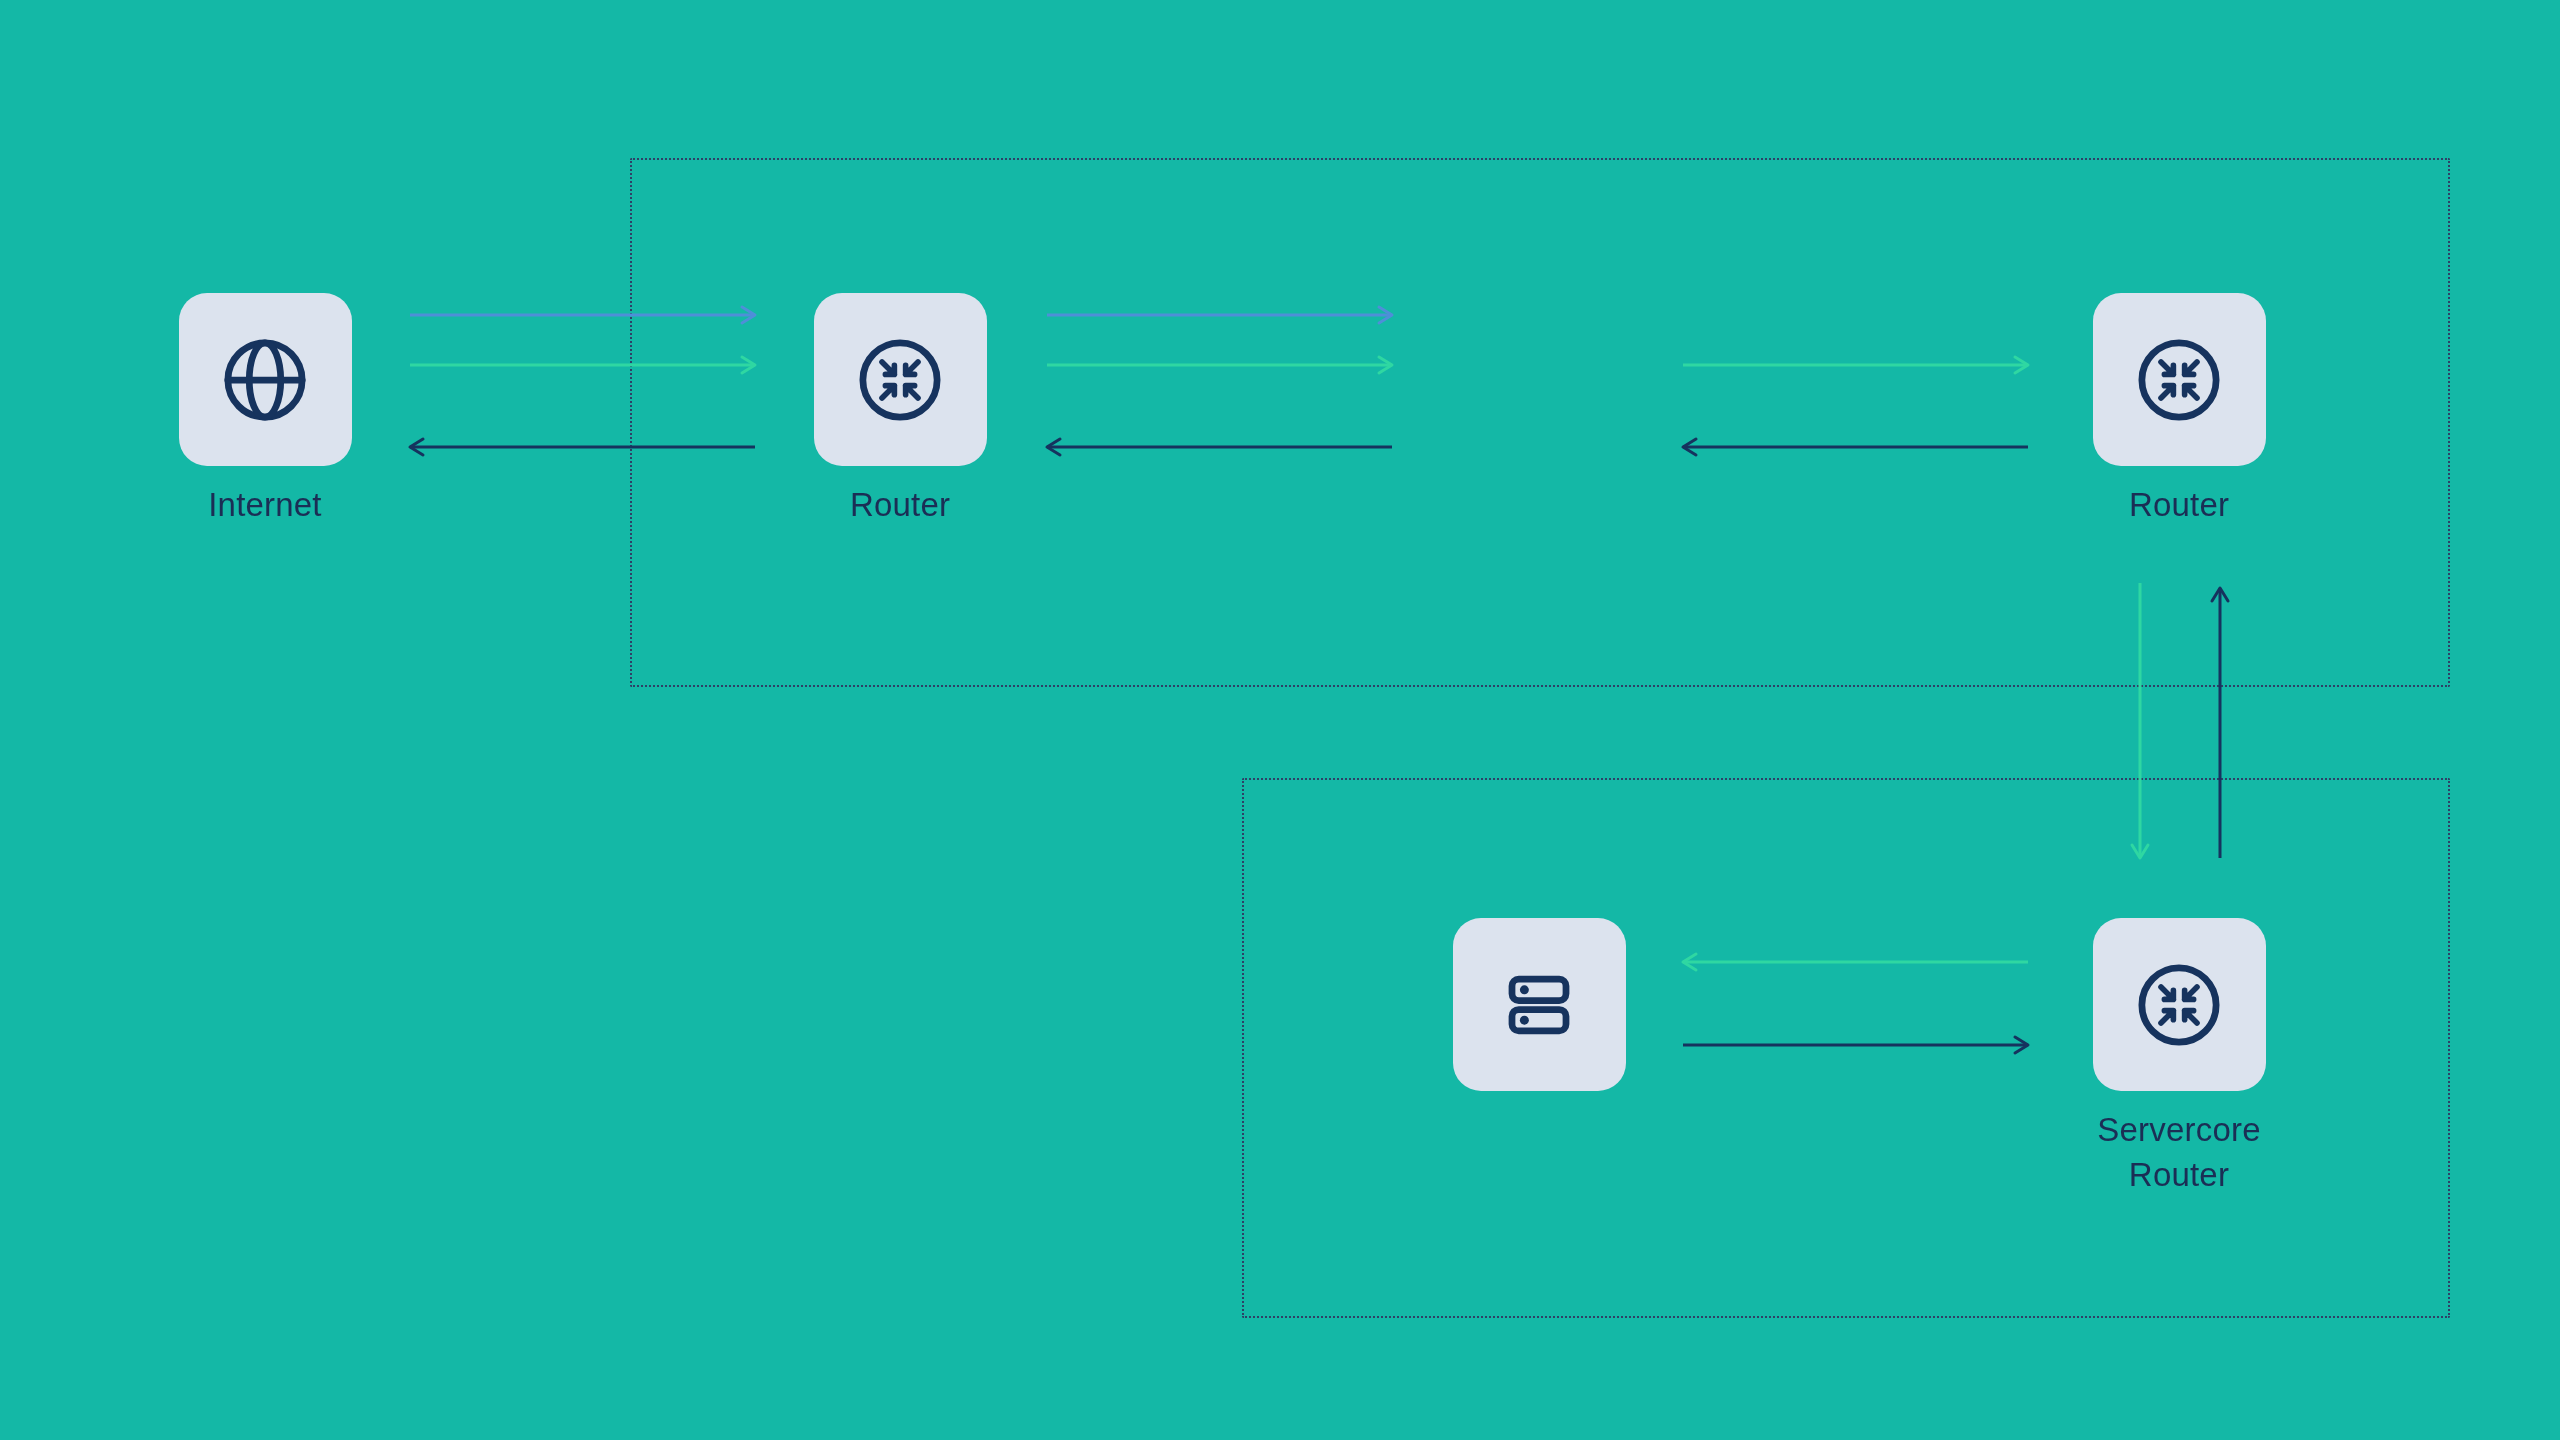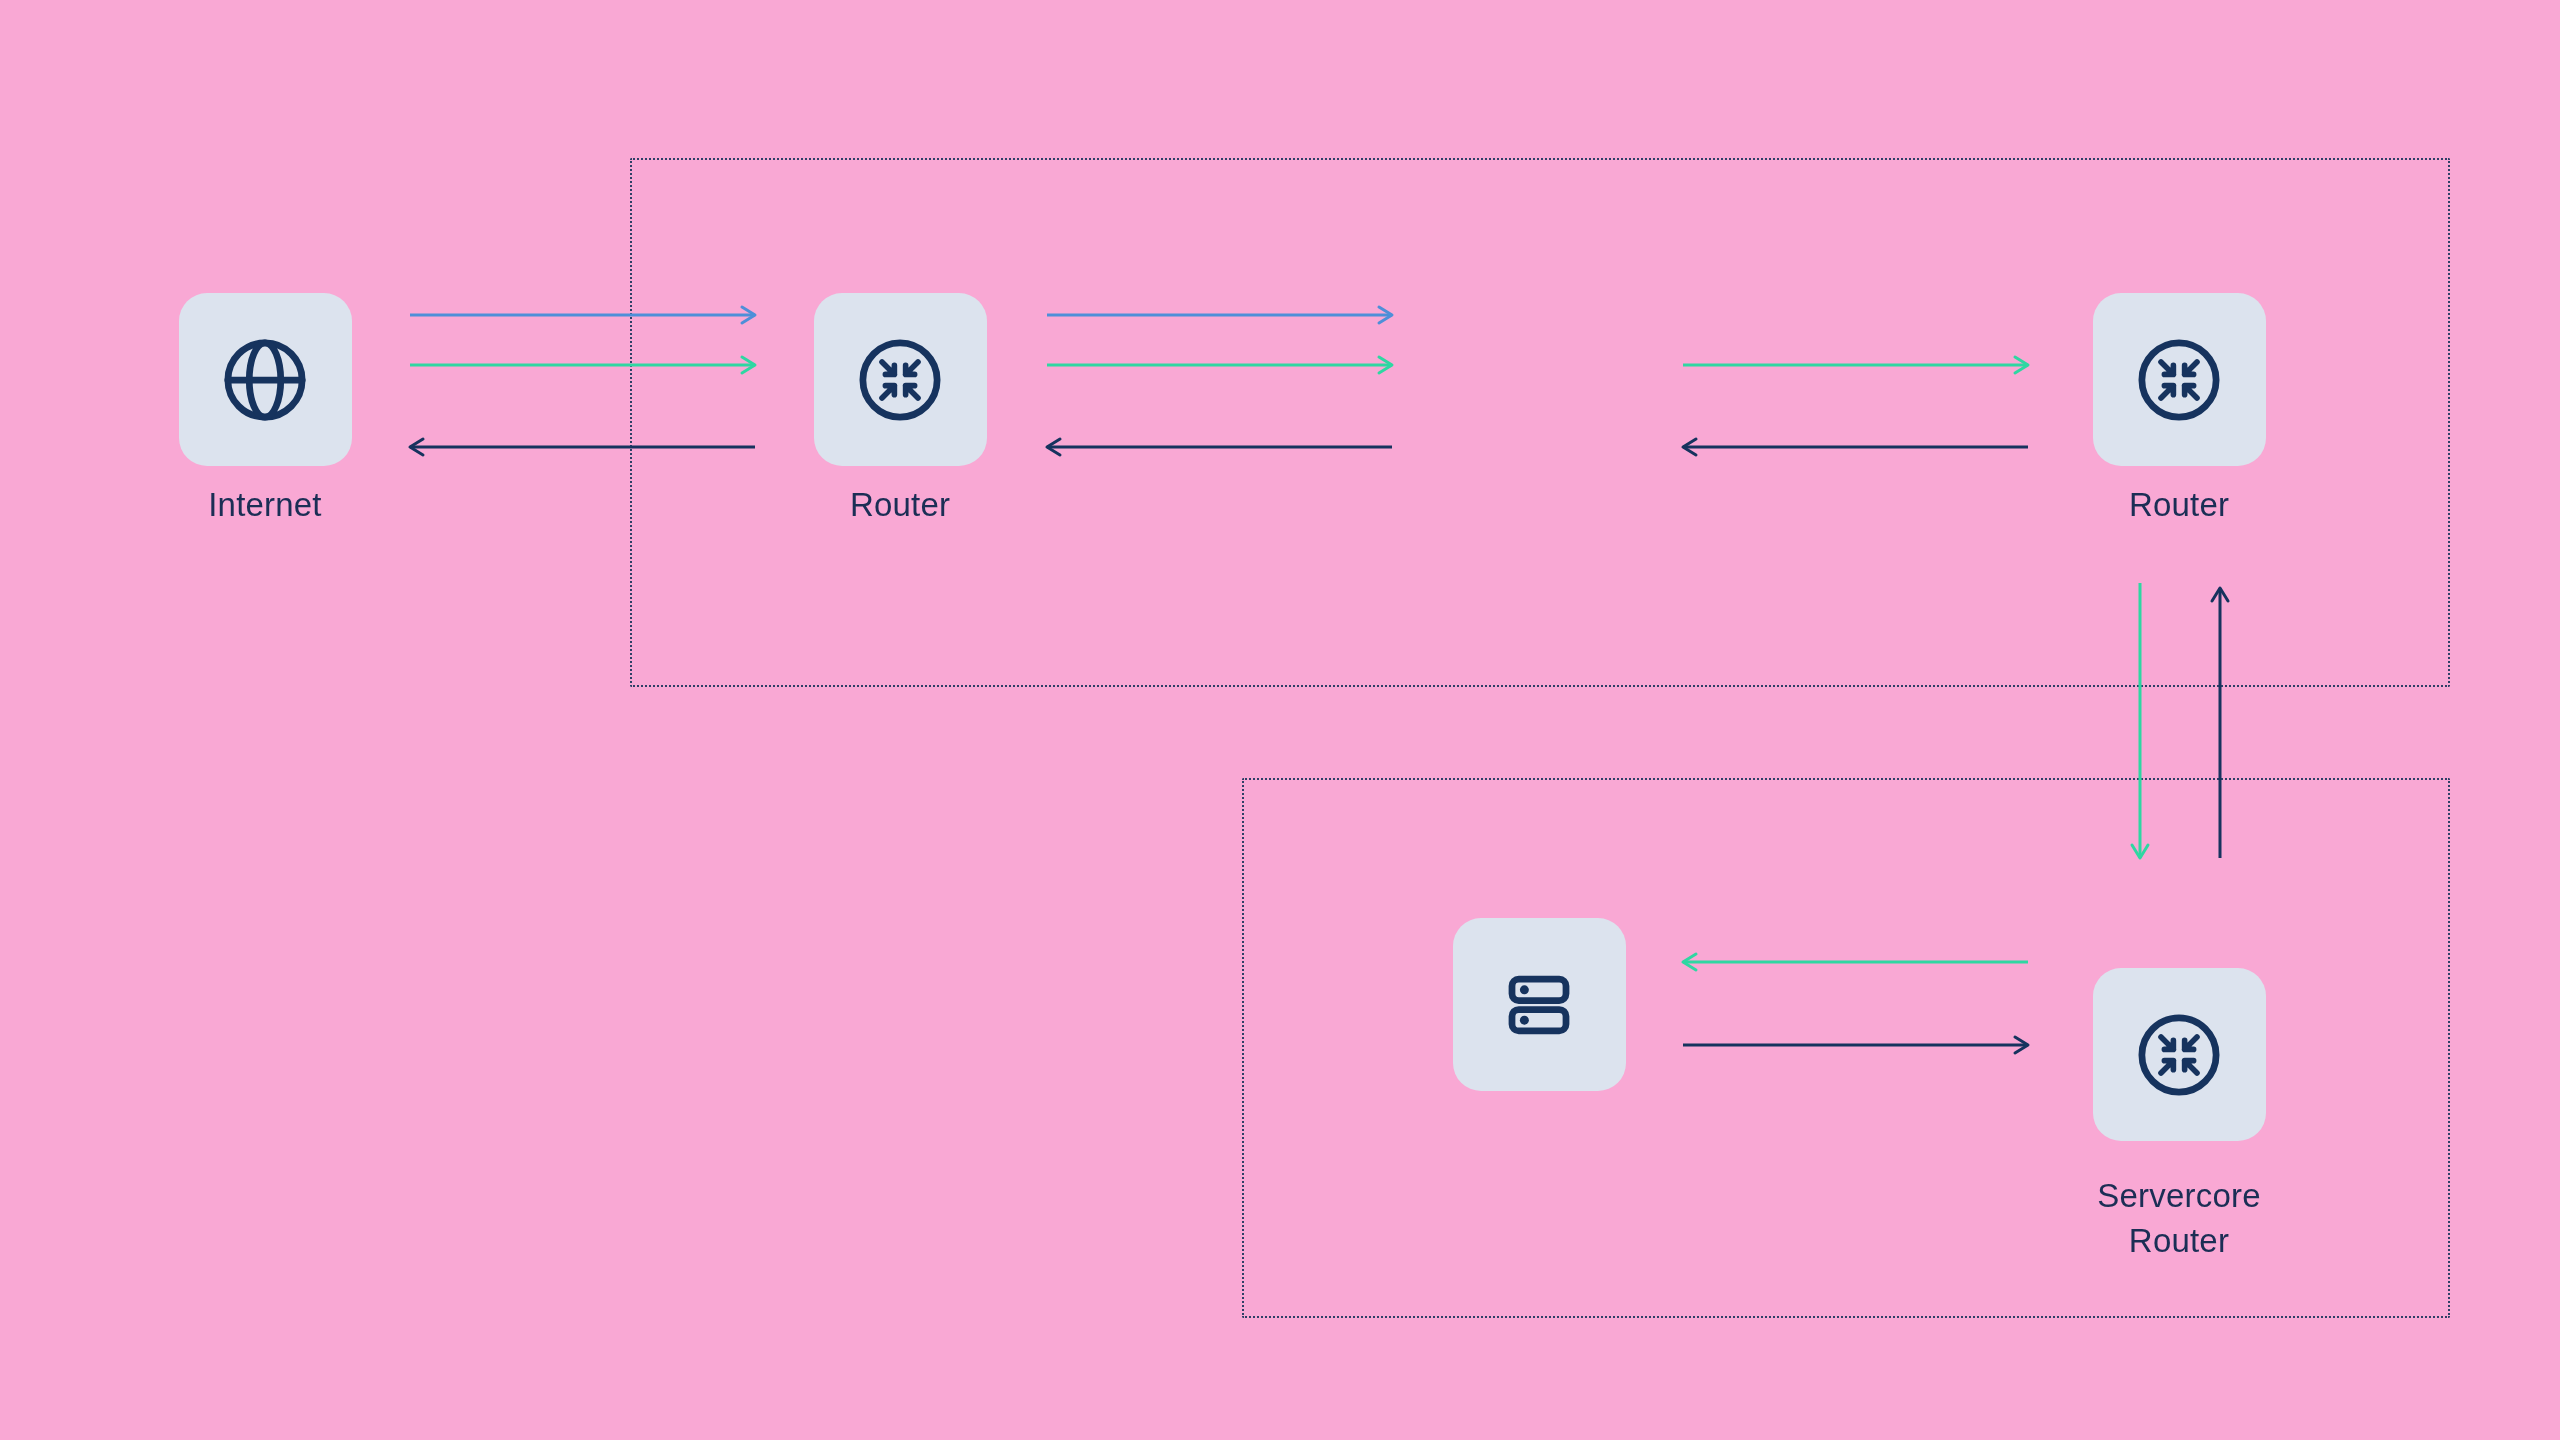--- a/index.html
+++ b/index.html
@@ -9,21 +9,21 @@
     --node_bg:#dce3ee;
     --text:#1b2e55;
     --border:#2e4066;
   }
   *{box-sizing:border-box;margin:0;padding:0;}
   html,body{background:#ffffff;}
   body{
     font-family:"Liberation Sans","DejaVu Sans",sans-serif;
     width:2560px;height:1440px;position:relative;overflow:hidden;
   }
-  .canvas{position:absolute;inset:0;width:2560px;height:1440px;background:#f9a8d4;}
+  .canvas{position:absolute;inset:0;width:2560px;height:1440px;background:#14b8a6;}
   .zone{
     position:absolute;border:2px dotted var(--border);border-radius:2px;background:transparent;
   }
   .zone-top{left:630px;top:158px;width:1820px;height:529px;}
   .zone-bottom{left:1242px;top:778px;width:1208px;height:540px;}
   .connections{position:absolute;left:0;top:0;width:2560px;height:1440px;pointer-events:none;}
   .ln{fill:none;stroke-width:3;stroke-linecap:butt;}
   .ln-blue{stroke:var(--blue);}
   .ln-green{stroke:var(--green);}
   .ln-navy{stroke:var(--navy);}
@@ -133,21 +133,21 @@
     <div class="node-box">
       <svg class="icon" width="90" height="90" viewBox="0 0 80 80">
         <rect class="st" x="16" y="17" width="48" height="19" rx="6"></rect>
         <rect class="st" x="16" y="44" width="48" height="19" rx="6"></rect>
         <circle class="fl" cx="27" cy="26.5" r="4"></circle>
         <circle class="fl" cx="27" cy="53.5" r="4"></circle>
       </svg>
     </div>
   </div>
 
-  <div class="node" style="left:1929px;top:968px;gap:16px;">
+  <div class="node" style="left:1929px;top:918px;">
     <div class="node-box">
       <svg class="icon" width="90" height="90" viewBox="0 0 80 80">
         <circle class="st" cx="40" cy="40" r="33"></circle>
         <path class="st5" d="M24,24 L35,35 M35,27 L35,35 L27,35"></path>
         <path class="st5" d="M56,24 L45,35 M45,27 L45,35 L53,35"></path>
         <path class="st5" d="M24,56 L35,45 M27,45 L35,45 L35,53"></path>
         <path class="st5" d="M56,56 L45,45 M53,45 L45,45 L45,53"></path>
       </svg>
     </div>
     <div class="node-label">

